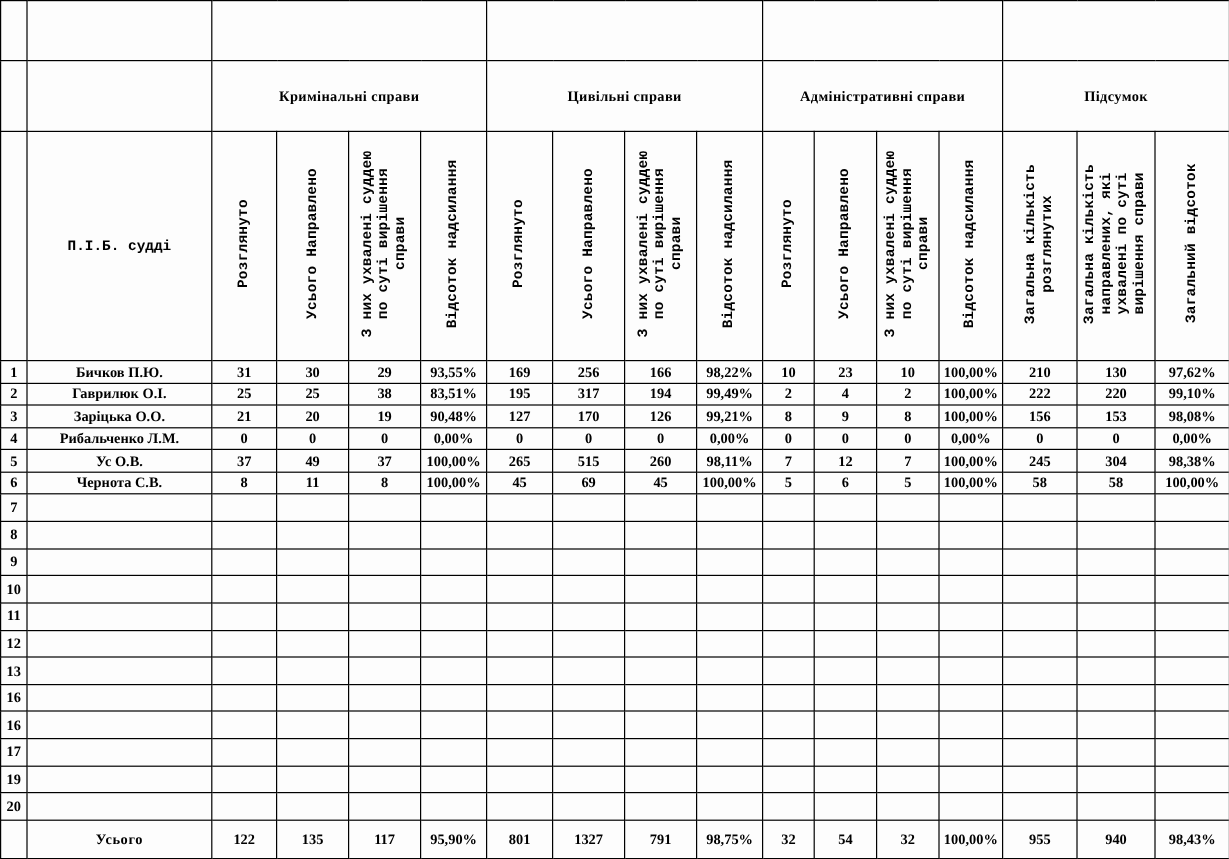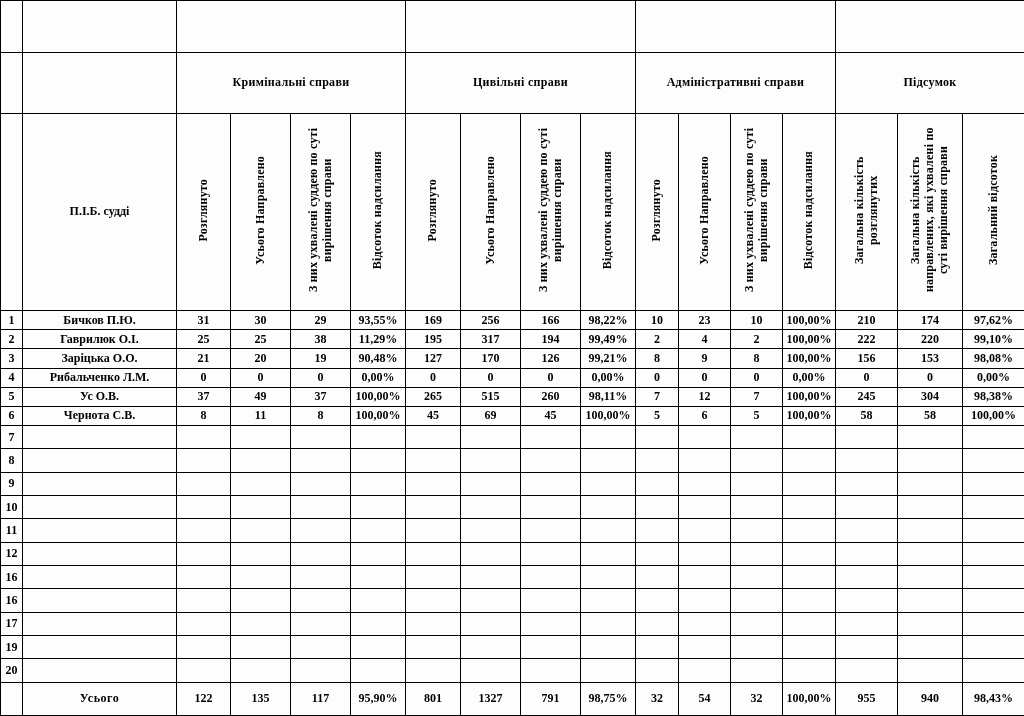--- a/index.html
+++ b/index.html
@@ -106,21 +106,21 @@
   }
   tr.datarow td { height: 17px; }
   tr.emptyrow td { height: 21px; }
   tr.totalrow td { height: 30px; }
   .total-label {
     font-size: 13px;
     font-weight: bold;
     letter-spacing: .5px;
   }
   tr.grouprow td { height: 56px; }
-  tr.subrow td { height: 185px; }
+  tr.subrow td { height: 185px; font-family: Liberation Mono, monospace; }
   tr.toprow td { height: 48px; }
 </style>
 </head>
 <body>
 
 <div id="sheet">
 <table class="grid">
   <colgroup>
     <col style="width:22px">
     <col style="width:154px">
@@ -193,30 +193,30 @@
           <td class="pct">93,55%</td>
           <td class="num">169</td>
           <td class="num">256</td>
           <td class="num">166</td>
           <td class="pct">98,22%</td>
           <td class="num">10</td>
           <td class="num">23</td>
           <td class="num">10</td>
           <td class="pct">100,00%</td>
           <td class="small">210</td>
-          <td class="small">174</td>
+          <td class="small">130</td>
           <td class="pct">97,62%</td>
         </tr>
         <tr class="datarow">
           <td class="rownum">2</td>
           <td class="judge">Гаврилюк О.І.</td>
           <td class="num">25</td>
           <td class="num">25</td>
           <td class="num">38</td>
-          <td class="pct">11,29%</td>
+          <td class="pct">83,51%</td>
           <td class="num">195</td>
           <td class="num">317</td>
           <td class="num">194</td>
           <td class="pct">99,49%</td>
           <td class="num">2</td>
           <td class="num">4</td>
           <td class="num">2</td>
           <td class="pct">100,00%</td>
           <td class="small">222</td>
           <td class="small">220</td>
@@ -388,20 +388,39 @@
           <td class="num"></td>
           <td class="num"></td>
           <td class="num"></td>
           <td class="pct"></td>
           <td class="small"></td>
           <td class="small"></td>
           <td class="pct"></td>
         </tr>
         <tr class="emptyrow">
           <td class="rownum">12</td>
+          <td class="judge"></td>
+          <td class="num"></td>
+          <td class="num"></td>
+          <td class="num"></td>
+          <td class="pct"></td>
+          <td class="num"></td>
+          <td class="num"></td>
+          <td class="num"></td>
+          <td class="pct"></td>
+          <td class="num"></td>
+          <td class="num"></td>
+          <td class="num"></td>
+          <td class="pct"></td>
+          <td class="small"></td>
+          <td class="small"></td>
+          <td class="pct"></td>
+        </tr>
+        <tr class="emptyrow">
+          <td class="rownum">13</td>
           <td class="judge"></td>
           <td class="num"></td>
           <td class="num"></td>
           <td class="num"></td>
           <td class="pct"></td>
           <td class="num"></td>
           <td class="num"></td>
           <td class="num"></td>
           <td class="pct"></td>
           <td class="num"></td>

